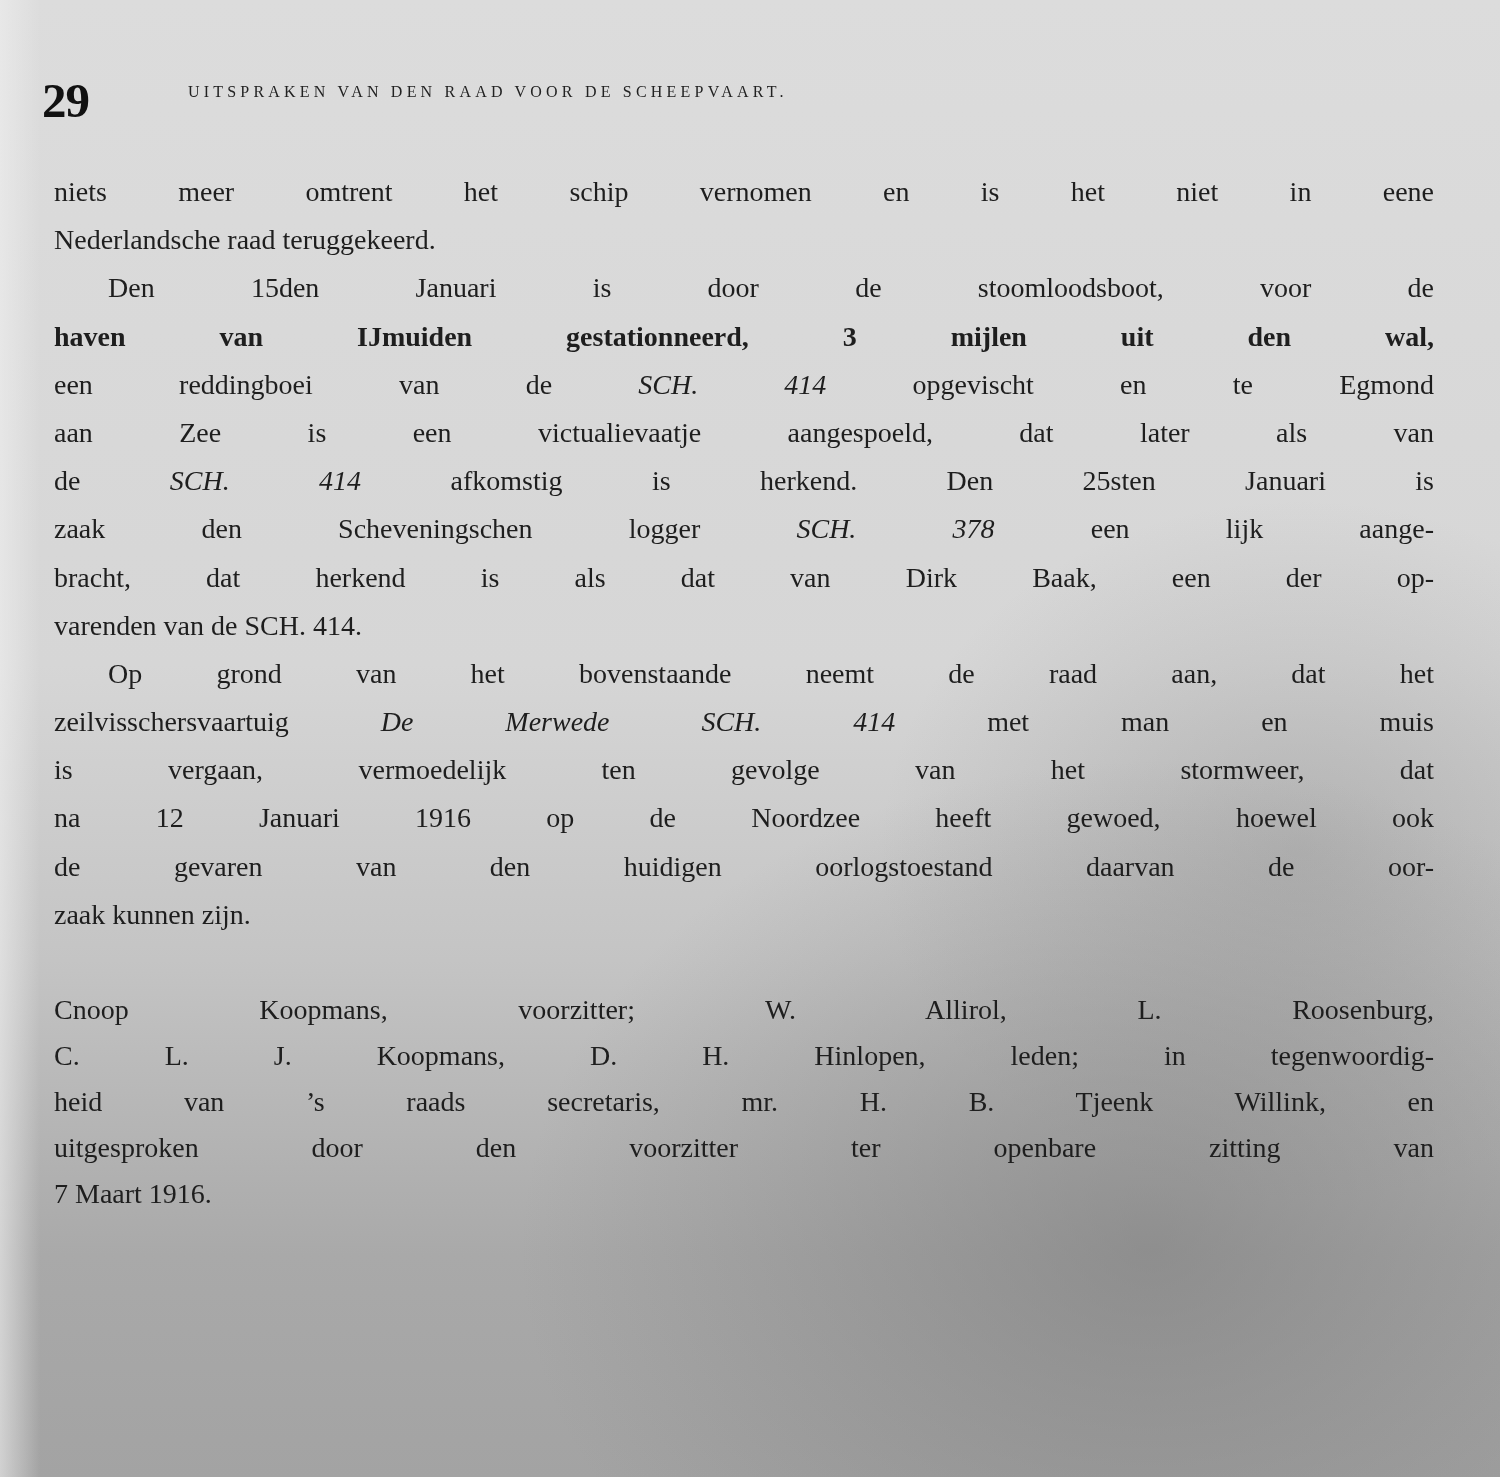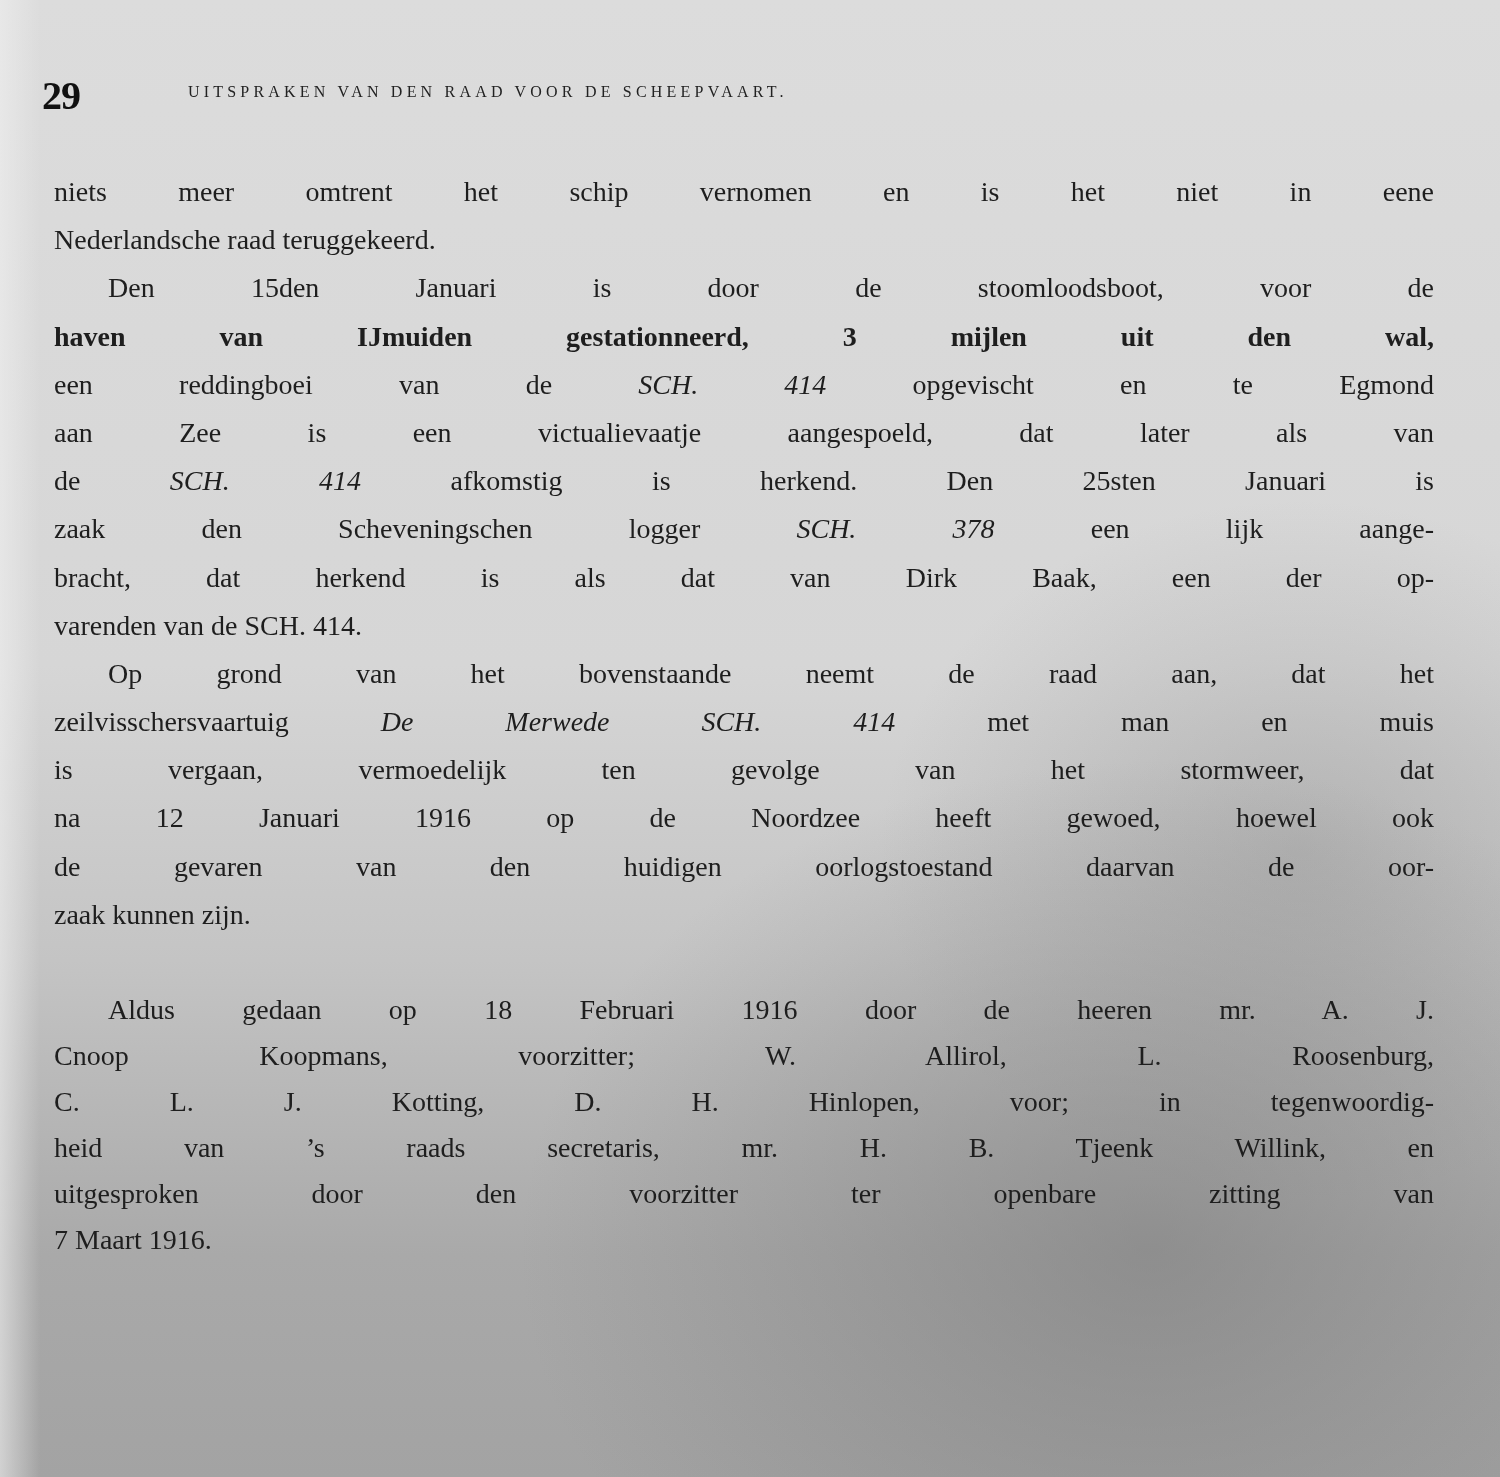--- a/index.html
+++ b/index.html
@@ -28,21 +28,21 @@
     position: absolute;
     left: 40px;
     top: 72px;
     width: 1400px;
     height: 40px;
   }
   .page-number {
     position: absolute;
     left: 2px;
     top: 0;
-    font-size: 40px;
+    font-size: 49px;
     font-weight: bold;
     color: #111;
     letter-spacing: -1px;
   }
   .running-head {
     position: absolute;
     left: 148px;
     top: 11px;
     font-size: 16px;
     letter-spacing: 4.2px;
@@ -115,20 +115,19 @@
     <div class="line">is vergaan, vermoedelijk ten gevolge van het stormweer, dat</div>
     <div class="line">na 12 Januari 1916 op de Noordzee heeft gewoed, hoewel ook</div>
     <div class="line">de gevaren van den huidigen oorlogstoestand daarvan de oor-</div>
     <div class="line last">zaak kunnen zijn.</div>
   </div>
 
 
   <div class="spacer"></div>
 
   <div class="faded">
-    <div class="line indent" style="height:46px;line-height:46px;">Aldus gedaan op 18 Februari 1916 door de heeren mr. A. J.</div>
     <div class="line" style="height:46px;line-height:46px;">Cnoop Koopmans, voorzitter; W. Allirol, L. Roosenburg,</div>
-    <div class="line" style="height:46px;line-height:46px;">C. L. J. Kotting, D. H. Hinlopen, voor; in tegenwoordig-</div>
+    <div class="line" style="height:46px;line-height:46px;">C. L. J. Koopmans, D. H. Hinlopen, leden; in tegenwoordig-</div>
     <div class="line" style="height:46px;line-height:46px;">heid van ’s raads secretaris, mr. H. B. Tjeenk Willink, en</div>
     <div class="line" style="height:46px;line-height:46px;">uitgesproken door den voorzitter ter openbare zitting van</div>
     <div class="line last" style="height:46px;line-height:46px;">7 Maart 1916.</div>
   </div>
 </div>
 
 </body></html>

